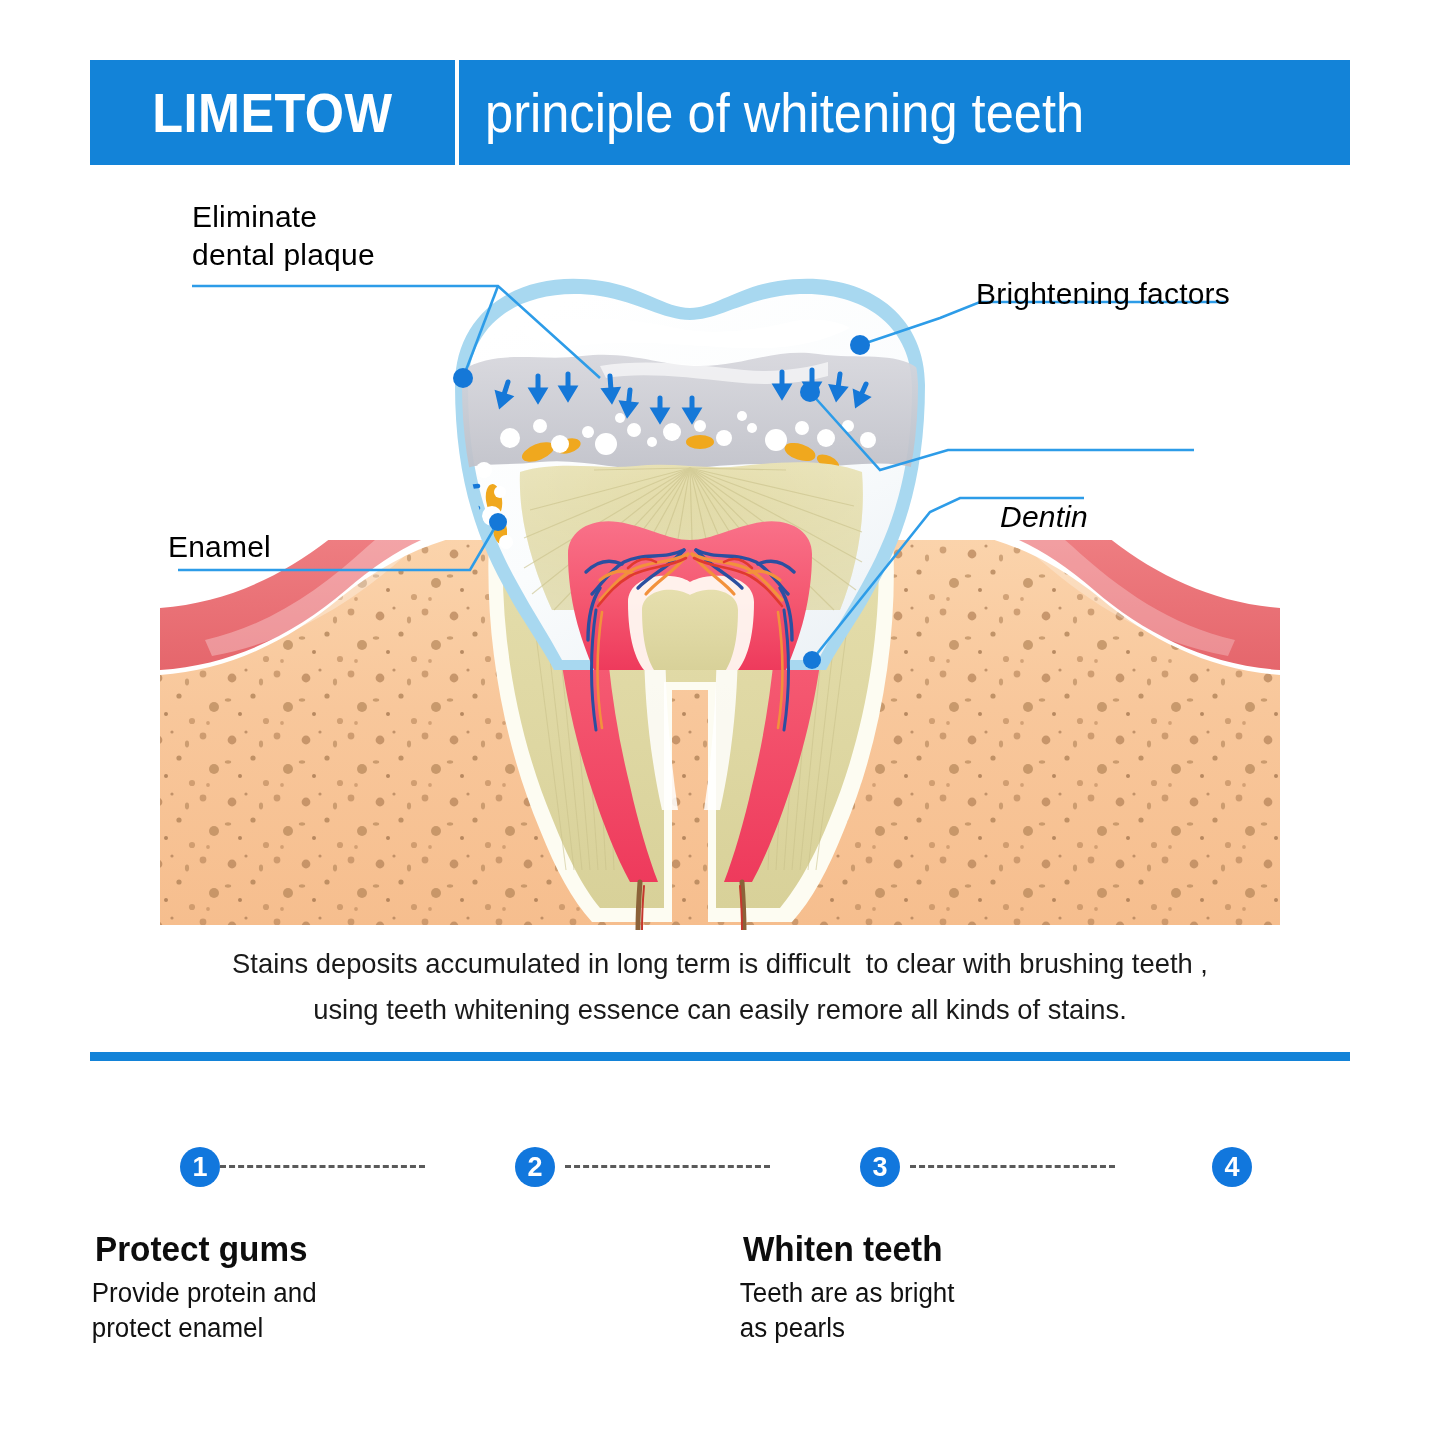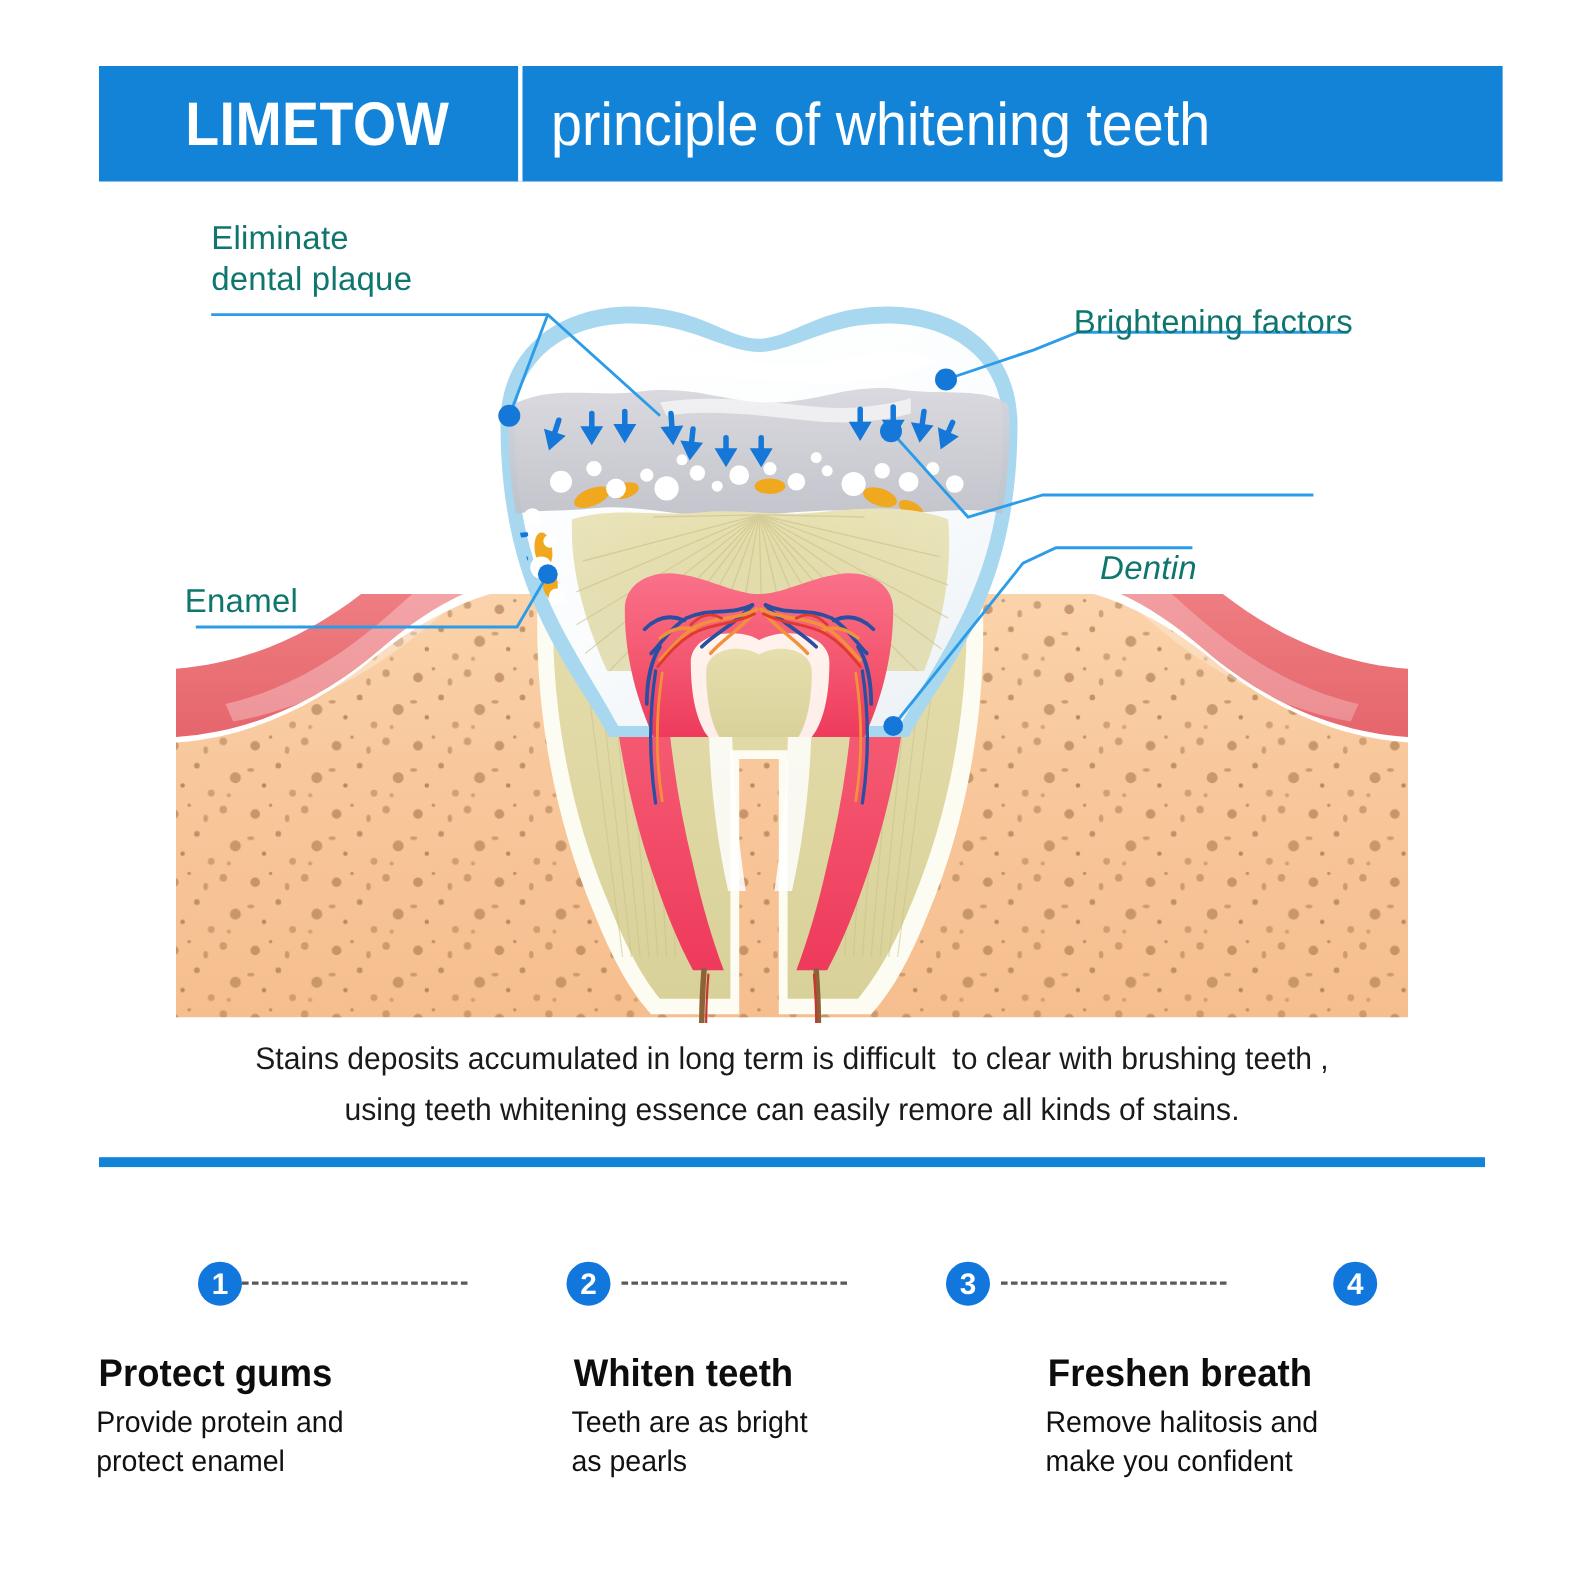--- a/index.html
+++ b/index.html
@@ -25,21 +25,20 @@
   
   .header-bar {
     position: absolute;
     left: 90px;
     top: 60px;
     width: 1260px;
     height: 105px;
     background: #1383D8;
     display: flex;
     align-items: center;
-    padding-left: 16px;
   }
   .header-brand {
     width: 365px;
     height: 105px;
     display: flex;
     align-items: center;
     justify-content: center;
     box-sizing: border-box;
   }
   .header-brand span {
@@ -79,21 +78,21 @@
     left: 0;
     top: 170px;
     width: 1440px;
     height: 760px;
   }
   .illo svg { display: block; }
 
   
   .callout {
     position: absolute;
-    color: #0f766e;
+    color: #000000;
     font-size: 30px;
     line-height: 1.28;
     font-family: "Liberation Sans", sans-serif;
     white-space: pre-line;
     letter-spacing: 0.2px;
   }
   .callout.right { text-align: left; }
 
   
   .caption {
@@ -601,20 +600,15 @@
     <div class="step-col">
       <div class="step-title">Protect gums</div>
       <div class="step-desc">Provide protein and
 protect enamel</div>
     </div>
     <div class="step-col">
       <div class="step-title">Whiten teeth</div>
       <div class="step-desc">Teeth are as bright
 as pearls</div>
     </div>
-    <div class="step-col">
-      <div class="step-title">Freshen breath</div>
-      <div class="step-desc">Remove halitosis and
-make you confident</div>
-    </div>
   </div>
 
 </div>
 
 </body></html>

